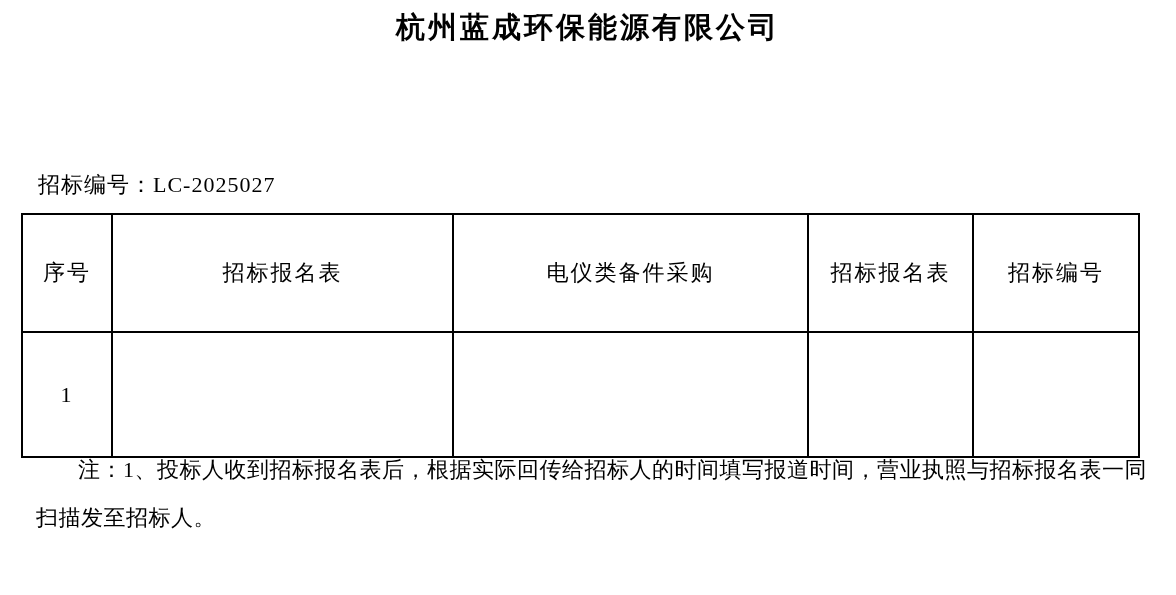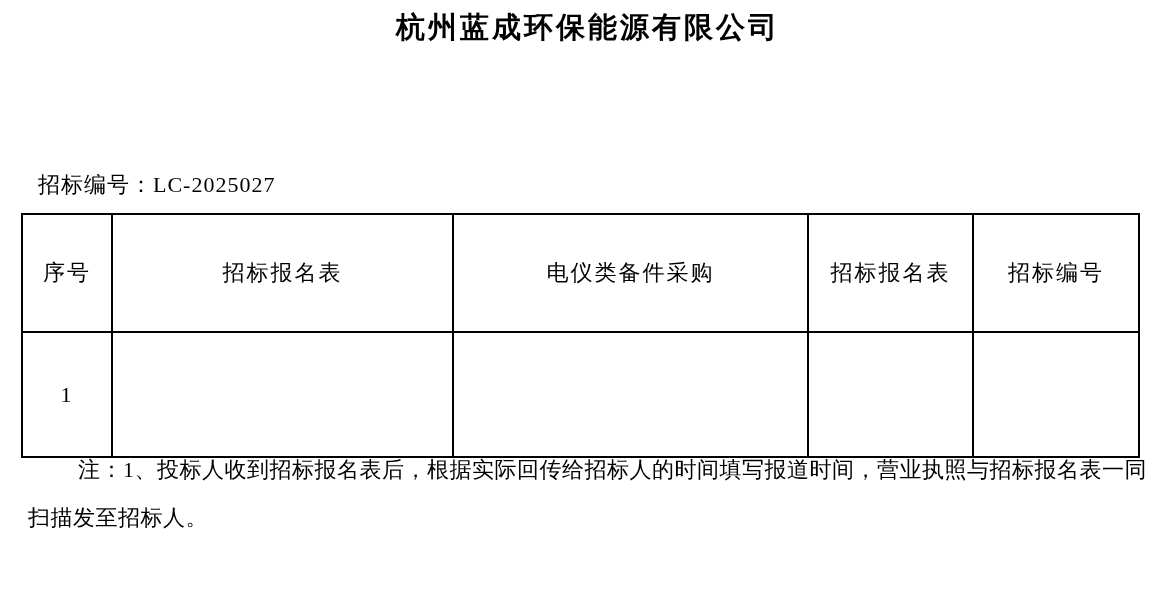--- a/index.html
+++ b/index.html
@@ -59,21 +59,21 @@
   tr.data-row    { height: 125px; }
   .note-line {
     position: absolute;
     left: 28px;
     width: 1125px;
     font-size: 22px;
     letter-spacing: 0.5px;
     white-space: nowrap;
   }
   .note-1a { top: 455px; text-indent: 50px; }
-  .note-1b { top: 503px; }
+  .note-1b { top: 503px; margin-left: 8px; }
   .note-2  { top: 557px; text-indent: 102px; }
 </style>
 </head>
 <body>
 
 <div class="page">
 
   <div class="doc-title line1">杭州蓝成环保能源有限公司</div>
 
 

